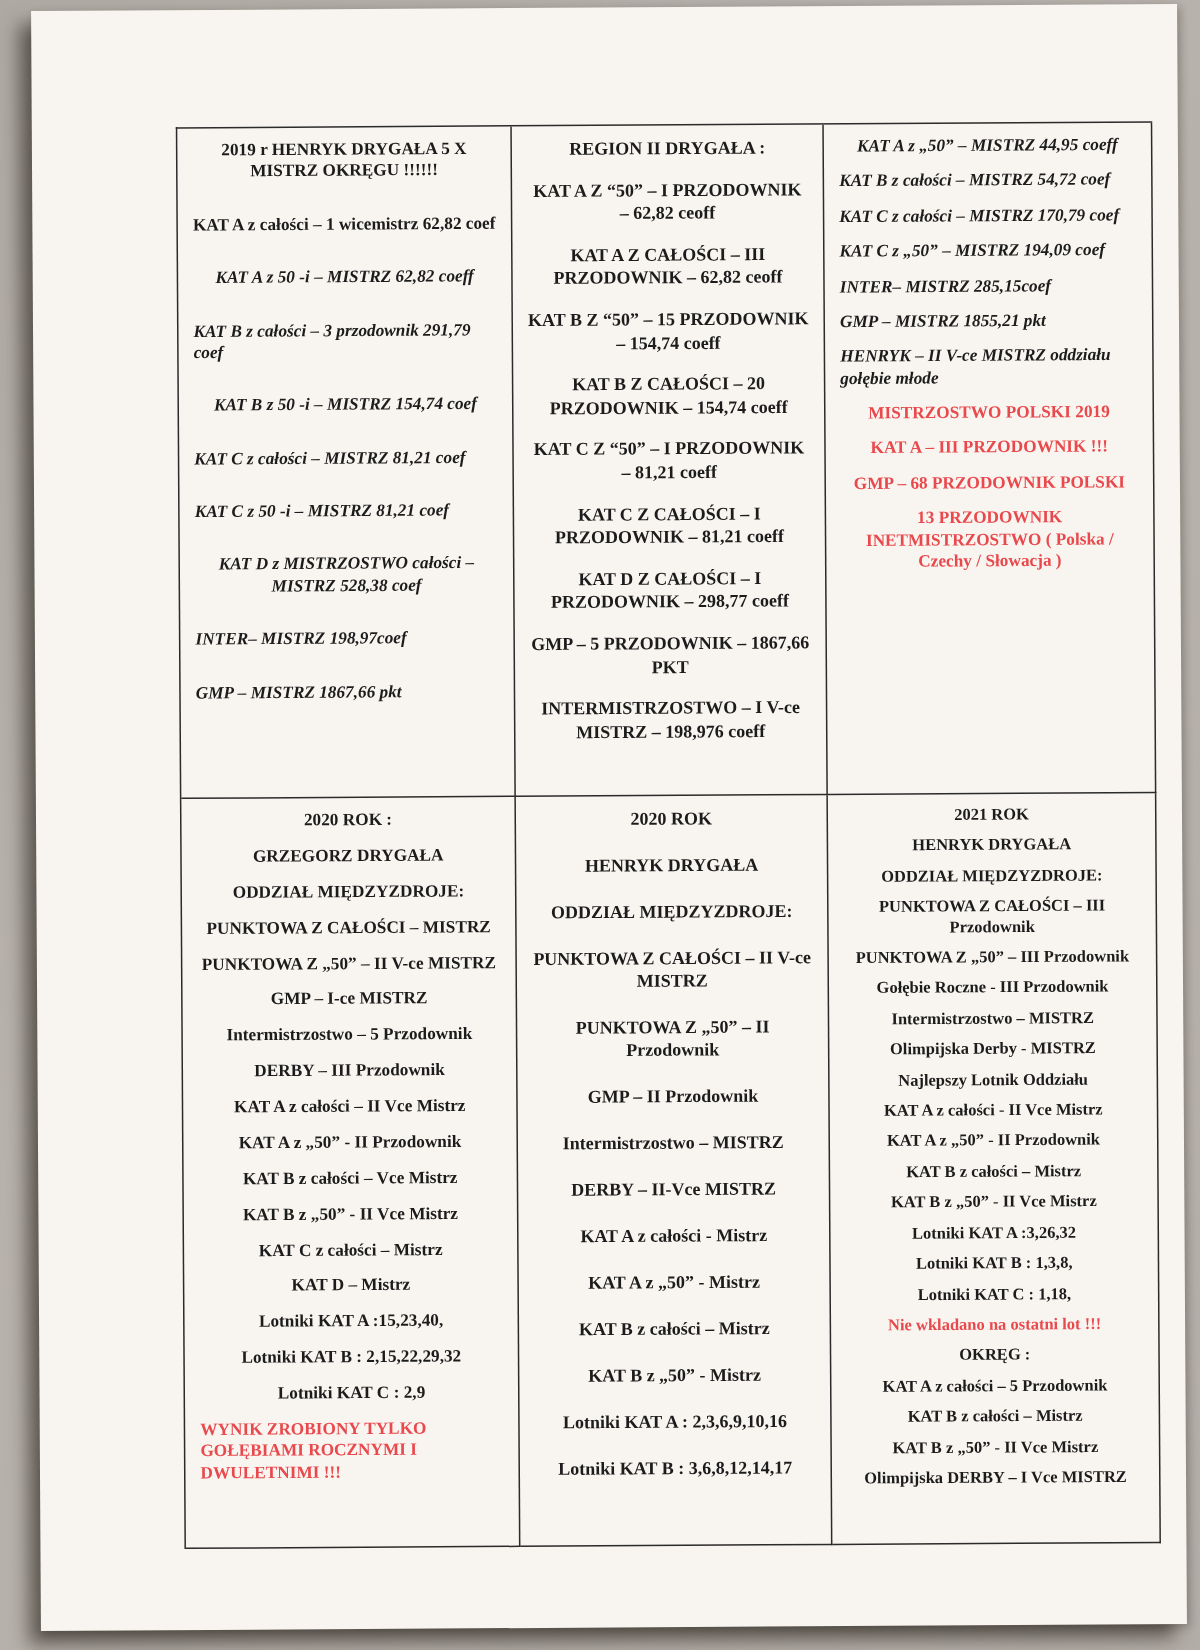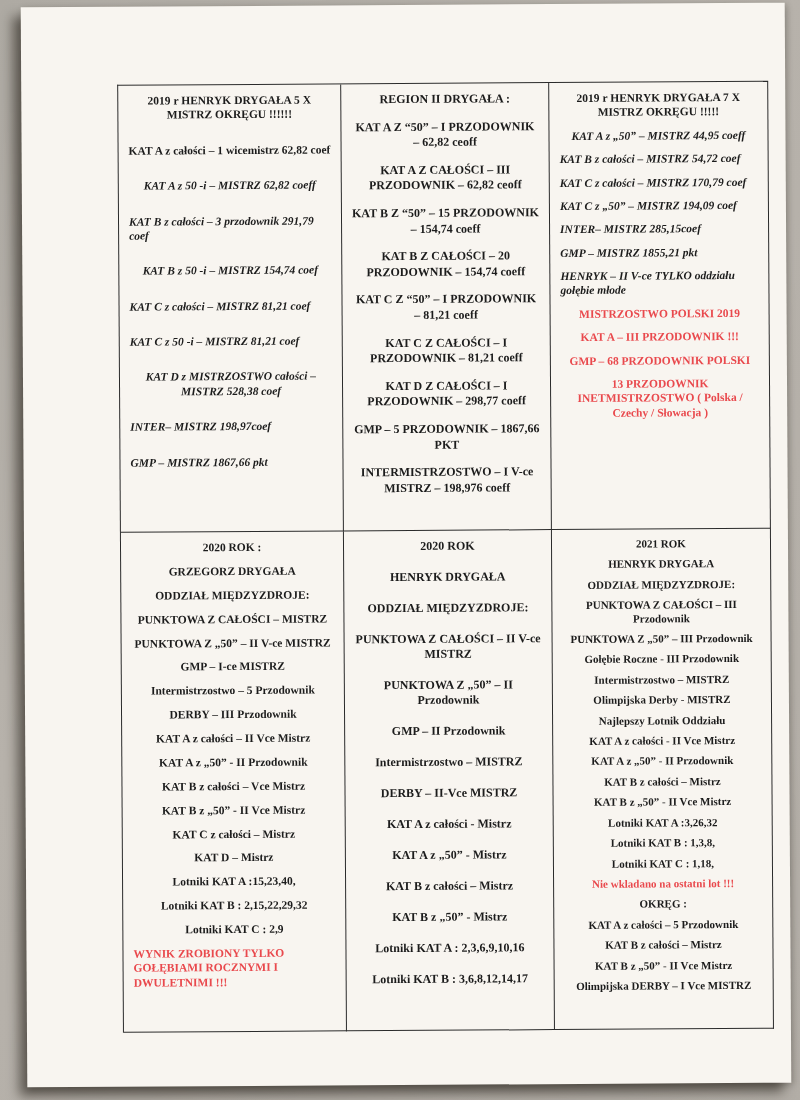--- a/index.html
+++ b/index.html
@@ -78,28 +78,27 @@
           <div class="line s-b a-c">KAT A Z CAŁOŚCI – III PRZODOWNIK – 62,82 ceoff</div>
           <div class="line s-b a-c">KAT B Z “50” – 15 PRZODOWNIK – 154,74 coeff</div>
           <div class="line s-b a-c">KAT B Z CAŁOŚCI – 20 PRZODOWNIK – 154,74 coeff</div>
           <div class="line s-b a-c">KAT C Z “50” – I PRZODOWNIK – 81,21 coeff</div>
           <div class="line s-b a-c">KAT C Z CAŁOŚCI – I PRZODOWNIK – 81,21 coeff</div>
           <div class="line s-b a-c">KAT D Z CAŁOŚCI – I PRZODOWNIK – 298,77 coeff</div>
           <div class="line s-b a-c">GMP – 5 PRZODOWNIK – 1867,66 PKT</div>
           <div class="line s-b a-c">INTERMISTRZOSTWO – I V-ce MISTRZ – 198,976 coeff</div>
         </div>
       <div class="cell c2">
-          <div class="line s-b a-c">2019 r HENRYK DRYGAŁA 7 X MISTRZ OKRĘGU !!!!!</div>
           <div class="line s-bi a-c">KAT A z „50” – MISTRZ 44,95 coeff</div>
           <div class="line s-bi a-l">KAT B z całości – MISTRZ 54,72 coef</div>
           <div class="line s-bi a-l">KAT C z całości – MISTRZ 170,79 coef</div>
           <div class="line s-bi a-l">KAT C z „50” – MISTRZ 194,09 coef</div>
           <div class="line s-bi a-l">INTER– MISTRZ 285,15coef</div>
           <div class="line s-bi a-l">GMP – MISTRZ 1855,21 pkt</div>
-          <div class="line s-bi a-l">HENRYK – II V-ce TYLKO oddziału gołębie młode</div>
+          <div class="line s-bi a-l">HENRYK – II V-ce MISTRZ oddziału gołębie młode</div>
           <div class="line s-r a-c">MISTRZOSTWO POLSKI 2019</div>
           <div class="line s-r a-c">KAT A – III PRZODOWNIK !!!</div>
           <div class="line s-r a-c">GMP – 68 PRZODOWNIK POLSKI</div>
           <div class="line s-r a-c">13 PRZODOWNIK INETMISTRZOSTWO ( Polska / Czechy / Słowacja )</div>
         </div>
       <div class="cell c3">
           <div class="line s-b a-c">2020 ROK :</div>
           <div class="line s-b a-c">GRZEGORZ DRYGAŁA</div>
           <div class="line s-b a-c">ODDZIAŁ MIĘDZYZDROJE:</div>
           <div class="line s-b a-c">PUNKTOWA Z CAŁOŚCI – MISTRZ</div>

